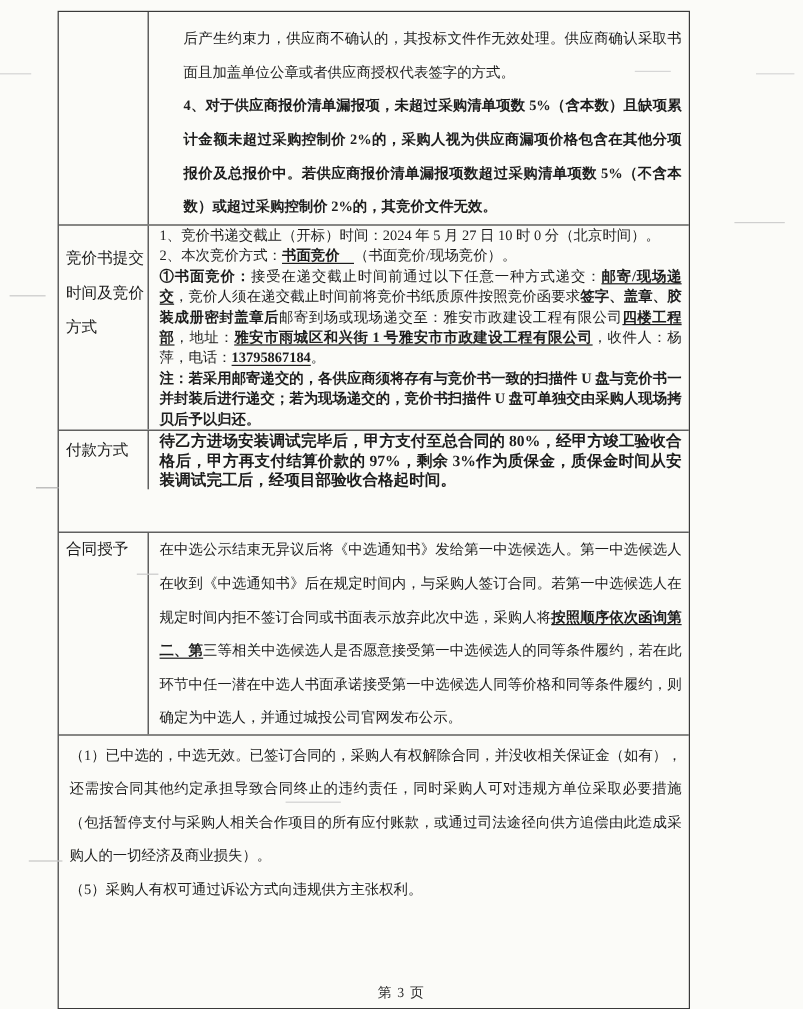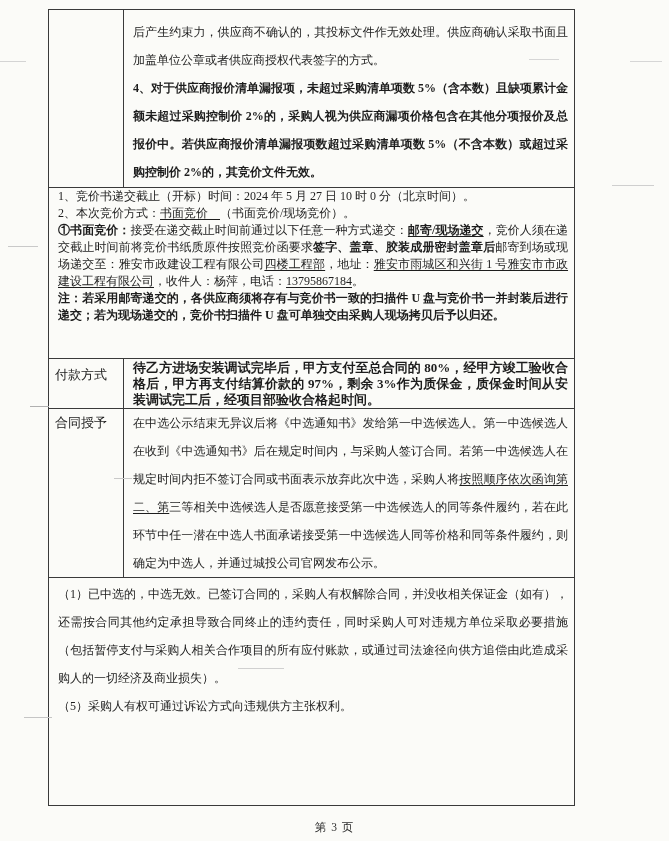--- a/index.html
+++ b/index.html
@@ -13,24 +13,24 @@
   }
   .page{position:absolute;inset:0;}
   .doc-table{
     position:absolute;left:48px;top:9px;width:527px;
     border:1px solid #3a3a3a;
     box-sizing:border-box;
     background:transparent;
   }
   .row{display:flex;border-top:1px solid #3a3a3a;box-sizing:border-box;overflow:hidden;}
   .row:first-child{border-top:none;}
-  .row:nth-child(1){height:177px;}
+  .row:nth-child(1){height:177px;gap:20px;}
   .row:nth-child(2){height:171px;}
   .row:nth-child(3){height:50px;}
-  .row:nth-child(4){height:169px;}
+  .row:nth-child(4){height:169px;margin-top:35px;}
   .row:nth-child(5){height:228px;}
   .label{
     flex:0 0 75px;width:75px;box-sizing:border-box;
     border-right:1px solid #3a3a3a;
     font-size:13px;color:#1c1c1c;
     padding-left:6px;padding-right:2px;
   }
   .content{
     flex:1;box-sizing:border-box;
     padding:0 6px 0 9px;
@@ -42,21 +42,21 @@
   
   .row:nth-child(1) .content{padding-top:8px;}
   .row:nth-child(2) .content{line-height:17px;}
   .row:nth-child(3) .content{line-height:16px;padding-top:1px;font-size:13px;font-weight:bold;}
   .row:nth-child(5) .content{padding-top:2px;}
   .row:nth-child(2) .label{padding-top:12px;line-height:29px;}
   .row:nth-child(3) .label{padding-top:7px;line-height:17px;}
   .row:nth-child(4) .label{padding-top:0;line-height:28px;}
   .row:nth-child(5) .label{display:flex;align-items:center;}
   .b{font-weight:bold;}
-  .u{text-decoration:underline;text-underline-offset:2px;}
+  .u{text-decoration:underline;text-underline-offset:2px;font-weight:bold;}
   .footer{
     position:absolute;top:820px;left:0;width:100%;
     text-align:center;font-size:11.5px;color:#2e2e2e;letter-spacing:1px;
   }
   
   .art{position:absolute;height:1px;background:#c9c9c9;}
   .a1{left:8px;top:246px;width:30px;}
   .a2{left:0;top:61px;width:26px;background:#d4d4d4;}
   .a3{left:529px;top:59px;width:30px;background:#d6d6d6;}
   .a4{left:612px;top:185px;width:42px;background:#cfcfcf;}
@@ -72,20 +72,21 @@
 <div class="page">
   <div class="doc-table" id="doc-table">
       <div class="row">
         <div class="label"></div>
         <div class="content">
           <p><span>后产生约束力，供应商不确认的，其投标文件作无效处理。供应商确认采取书面且加盖单位公章或者供应商授权代表签字的方式。</span></p>
           <p><span class="b">4、对于供应商报价清单漏报项，未超过采购清单项数 5%（含本数）且缺项累计金额未超过采购控制价 2%的，采购人视为供应商漏项价格包含在其他分项报价及总报价中。若供应商报价清单漏报项数超过采购清单项数 5%（不含本数）或超过采购控制价 2%的，其竞价文件无效。</span></p>
         </div>
       </div>
       <div class="row">
+        <div class="label">竞价书提交时间及竞价方式</div>
         <div class="content">
           <p><span>1、竞价书递交截止（开标）时间：2024 年 5 月 27 日 10 时 0 分（北京时间）。</span></p>
           <p><span>2、本次竞价方式：</span><span class="u">书面竞价　</span><span>（书面竞价/现场竞价）。</span></p>
           <p><span class="b">①书面竞价：</span><span>接受在递交截止时间前通过以下任意一种方式递交：</span><span class="b u">邮寄/现场递交</span><span>，竞价人须在递交截止时间前将竞价书纸质原件按照竞价函要求</span><span class="b">签字、盖章、胶装成册密封盖章后</span><span>邮寄到场或现场递交至：雅安市政建设工程有限公司</span><span class="u">四楼工程部</span><span>，地址：</span><span class="u">雅安市雨城区和兴街 1 号雅安市市政建设工程有限公司</span><span>，收件人：杨萍，电话：</span><span class="u">13795867184</span><span>。</span></p>
           <p><span class="b">注：若采用邮寄递交的，各供应商须将存有与竞价书一致的扫描件 U 盘与竞价书一并封装后进行递交；若为现场递交的，竞价书扫描件 U 盘可单独交由采购人现场拷贝后予以归还。</span></p>
         </div>
       </div>
       <div class="row">
         <div class="label">付款方式</div>
         <div class="content">

